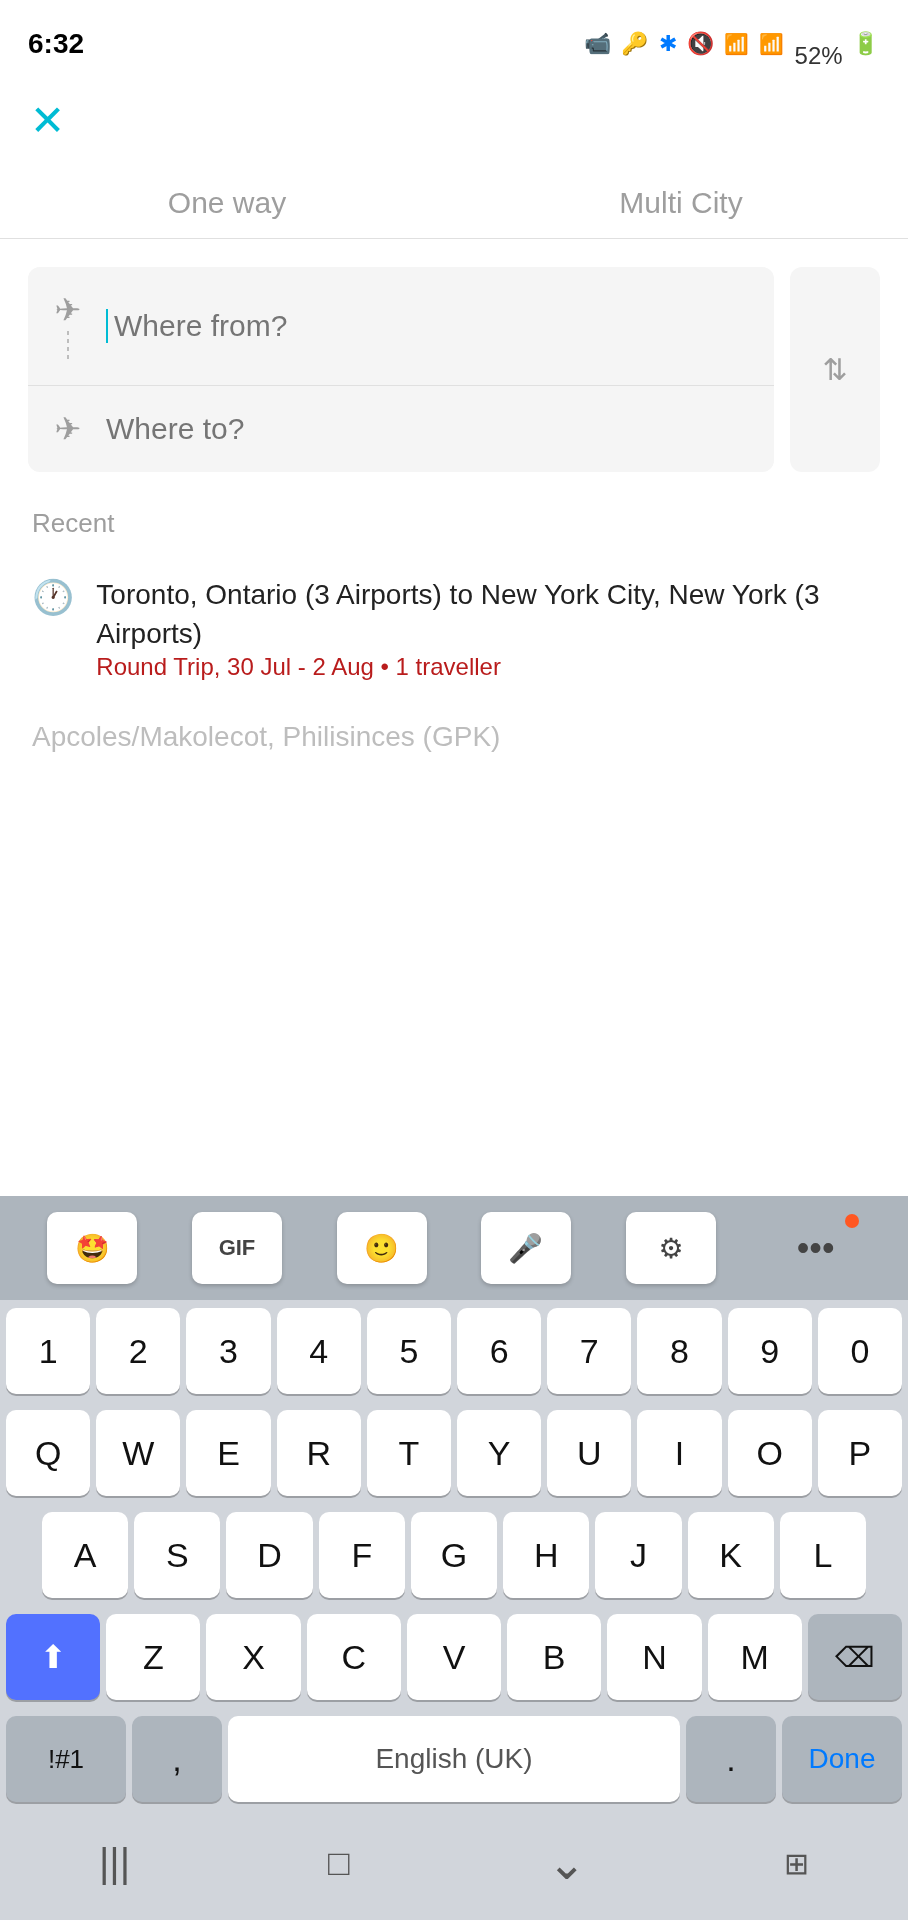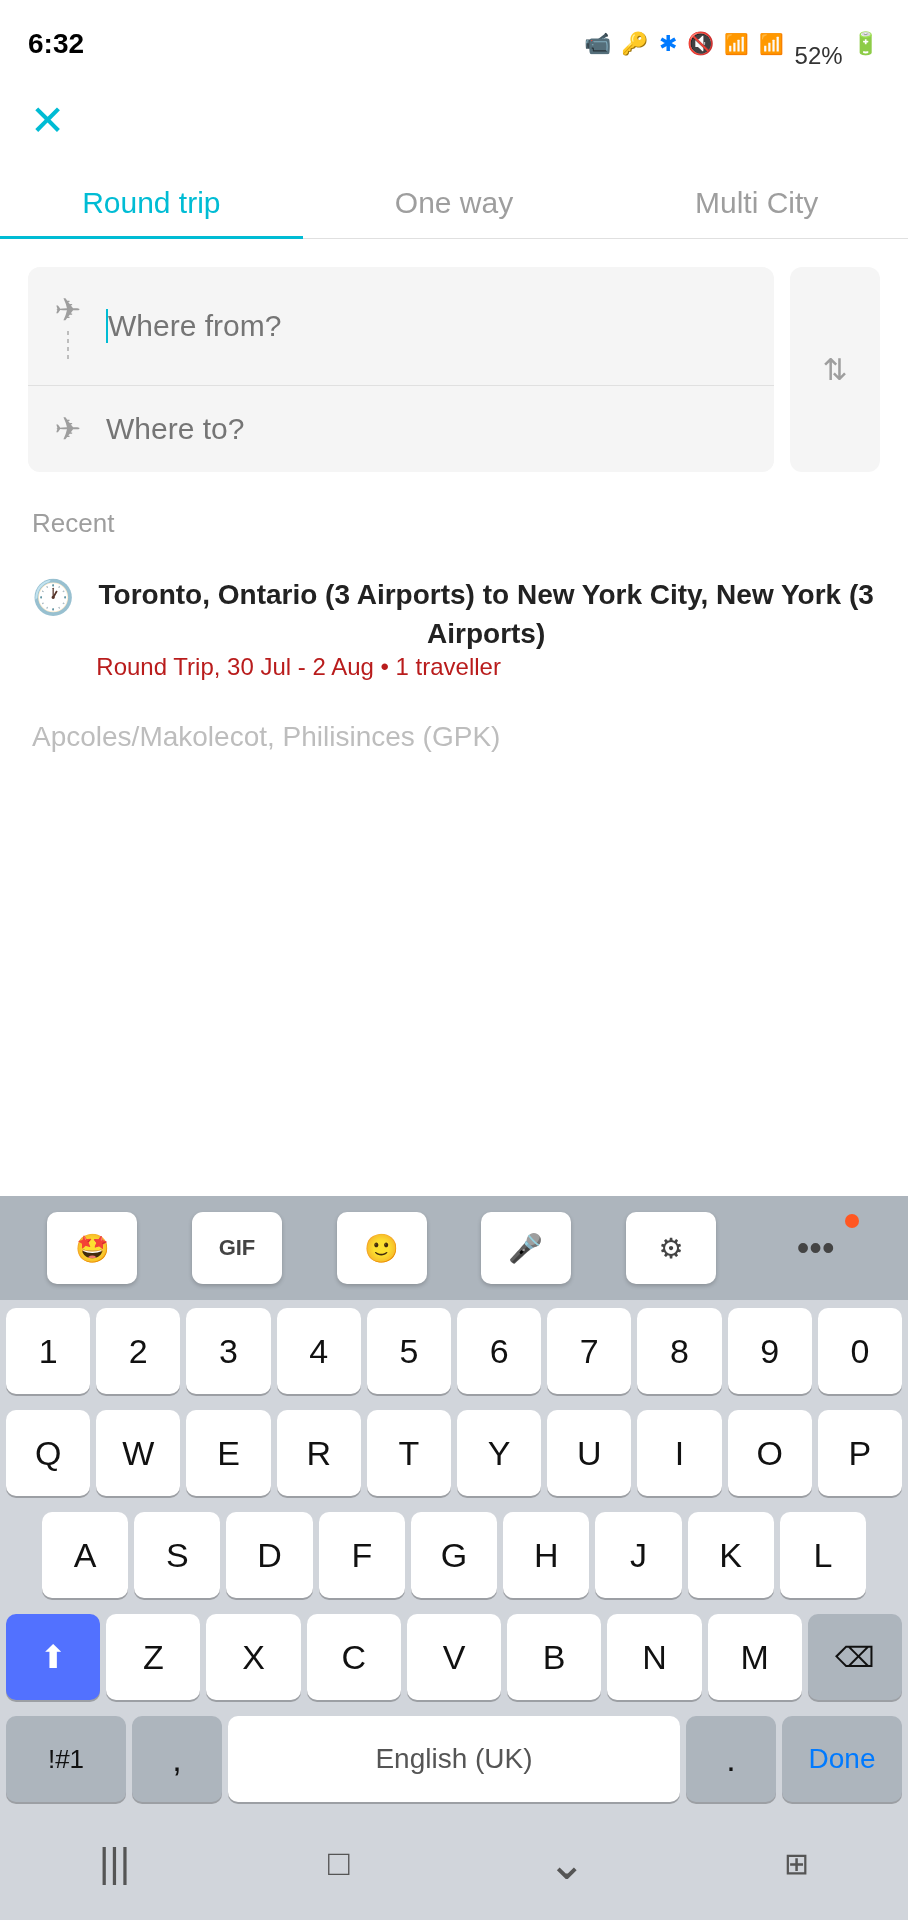--- a/index.html
+++ b/index.html
@@ -162,22 +162,21 @@
     .recent-icon {
       font-size: 34px;
       color: #555;
       margin-top: 2px;
       flex-shrink: 0;
     }
     .recent-text-main {
       font-size: 28px;
       color: #222;
       line-height: 1.4;
-      font-weight: 700;
-      text-align: center;
+      font-weight: 400;
     }
     .recent-text-sub {
       font-size: 24px;
       color: #b91c1c;
     }
 
     
     .airports-label {
       padding: 24px 32px 16px;
       font-size: 26px;
@@ -214,21 +213,20 @@
       align-items: center;
       justify-content: center;
       font-size: 28px;
       box-shadow: 0 2px 4px rgba(0,0,0,0.2);
       cursor: pointer;
       color: #444;
     }
     .keyboard-toolbar-btn.gif {
       font-size: 22px;
       font-weight: 700;
-      border-radius: 11px;
     }
     .keyboard-toolbar-btn.dots {
       background: none;
       box-shadow: none;
       font-size: 36px;
       color: #444;
       position: relative;
     }
     .orange-dot {
       width: 14px;
@@ -322,40 +320,37 @@
     <span style="font-size:24px; color:#333;margin-top:24px;">52%</span>
     <span style="font-size:22px;">🔋</span>
   </div>
 </div>
 
 <div class="close-bar">
   <span class="close-btn">✕</span>
 </div>
 
 <div class="trip-tabs">
-  <div class="trip-tab active">
-    <span>Round trip</span>
-  </div>
   <div class="trip-tab">
     <span>One way</span>
   </div>
   <div class="trip-tab">
     <span>Multi City</span>
   </div>
 </div>
 
 <div class="search-section">
   <div class="search-fields">
 
     <div class="search-field" style="border-radius: 12px 12px 0 0;">
       <div class="icon-area">
         <span style="font-size:32px; color:#9e9e9e;">✈</span>
         <div class="dot-line"></div>
       </div>
-      <input class="field-input active-field" type="text" style="font-size: 30px; color: rgb(189, 189, 189); background: transparent; border-top: none; border-right: none; border-bottom: none; border-image: initial; outline: none; border-left: 2px solid rgb(0, 188, 212); padding-left: 0; width: 100%;" placeholder="Where from?">
+      <input class="field-input active-field" type="text" style="font-size: 30px; color: rgb(189, 189, 189); background: transparent; border-top: none; border-right: none; border-bottom: none; border-image: initial; outline: none; border-left: 2px solid rgb(0, 188, 212); padding-left: 6px; width: 100%;" placeholder="Where from?">
     </div>
 
     <div class="search-field" style="border-radius: 0 0 12px 12px;">
       <div class="icon-area">
         <span style="font-size:32px; color:#9e9e9e;">✈</span>
       </div>
       <input class="field-input" type="text" style="font-size: 30px; color: rgb(189, 189, 189); background: transparent; border: none; outline: none; width: 100%;" placeholder="Where to?">
     </div>
   </div>
 

